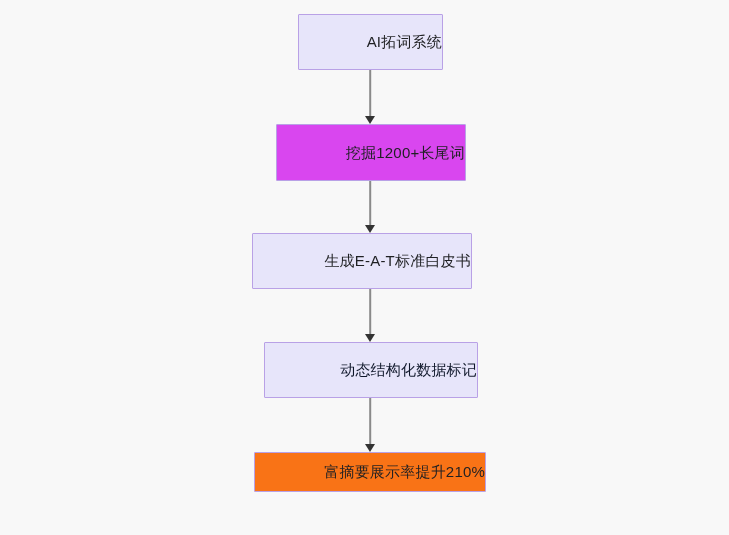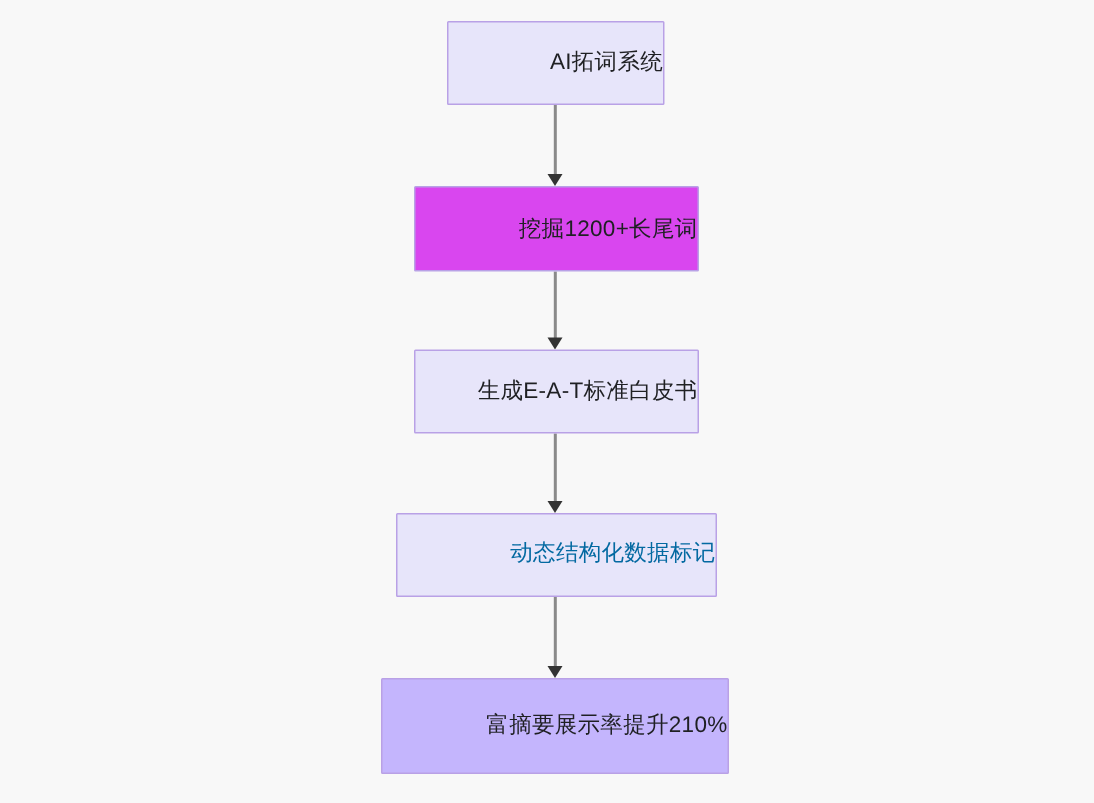--- a/index.html
+++ b/index.html
@@ -79,22 +79,22 @@
     <div class="edge" style="left: 360px; top: 398px; width: 20px; height: 54px;">
       <div class="edge-line" style="height: 47px; background: rgb(138, 138, 138);"></div>
       <div class="edge-head" style="top: 46px; border-top-color: rgb(51, 51, 51);"></div>
     </div>
     <div class="node" style="left: 298px; top: 14px; width: 145px; height: 56px; background: rgb(231, 229, 250); border-color: rgb(185, 161, 230);">
       <span class="node-label" style="color: rgb(31, 32, 35);">AI拓词系统</span>
     </div>
     <div class="node" style="left: 276px; top: 124px; width: 190px; height: 57px; background: #d946ef; border-color: rgb(185, 161, 230);">
       <span class="node-label" style="color: rgb(31, 32, 35);">挖掘1200+长尾词</span>
     </div>
-    <div class="node" style="left: 276px; top: 233px; width: 190px; height: 56px; background: rgb(231, 229, 250); border-color: rgb(185, 161, 230);">
+    <div class="node" style="left: 252px; top: 233px; width: 220px; height: 56px; background: rgb(231, 229, 250); border-color: rgb(185, 161, 230);">
       <span class="node-label" style="color: rgb(31, 32, 35);">生成E-A-T标准白皮书</span>
     </div>
     <div class="node" style="left: 264px; top: 342px; width: 214px; height: 56px; background: rgb(231, 229, 250); border-color: rgb(185, 161, 230);">
-      <span class="node-label" style="color: #0369a1; font-family: Liberation Mono, monospace;">动态结构化数据标记</span>
+      <span class="node-label" style="color: #0f172a;">动态结构化数据标记</span>
     </div>
-    <div class="node" style="left: 254px; top: 452px; width: 232px; height: 64px; background: #c4b5fd; border-color: rgb(185, 161, 230);">
+    <div class="node" style="left: 254px; top: 452px; width: 232px; height: 40px; background: #f97316; border-color: rgb(185, 161, 230);">
       <span class="node-label" style="color: rgb(31, 32, 35);">富摘要展示率提升210%</span>
     </div>
   </div>
 
 </body></html>

